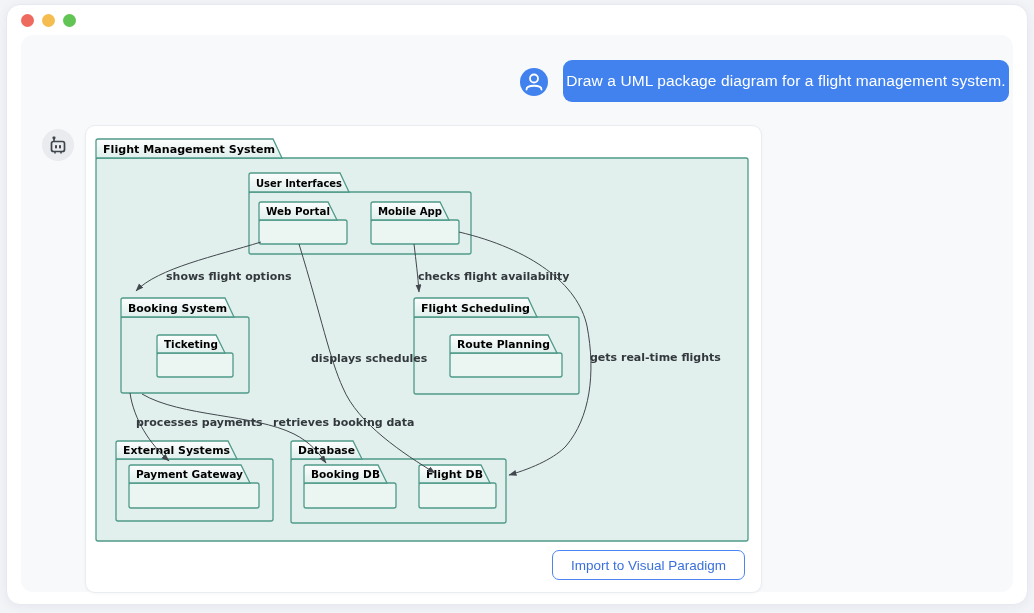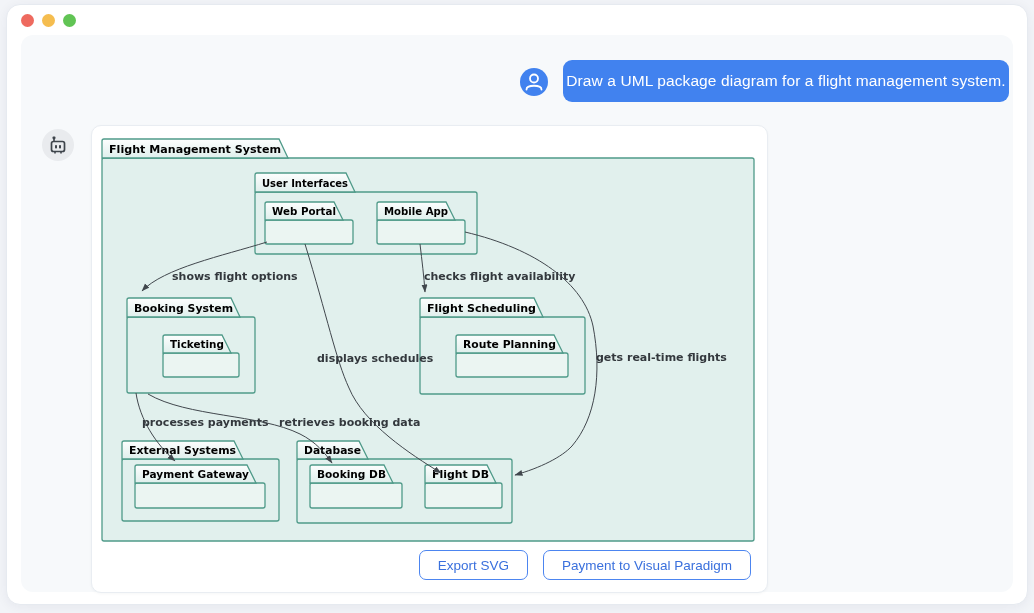--- a/index.html
+++ b/index.html
@@ -29,21 +29,21 @@
     background:#4182ef; border-radius:9px; color:#ffffff;
     font-size:15.5px; line-height:42px; text-align:center; letter-spacing:0.1px;
   }
 
   
   .bot-avatar {
     position:absolute; left:21px; top:94px; width:32px; height:32px; border-radius:50%;
     background:#e9ebee; display:flex; align-items:center; justify-content:center;
   }
   .card {
-    position:absolute; left:70px; top:90px; width:677px; height:468px;
+    position:absolute; left:64px; top:90px; width:677px; height:468px;
     background:#ffffff; border:1px solid #e9edf2; border-radius:10px;
     box-shadow:0 1px 3px rgba(30,40,60,0.04);
   }
   .card svg.diagram { position:absolute; left:0; top:0; }
 
   .actions {
     position:absolute; right:16px; bottom:12px; display:flex; gap:15px;
   }
   .btn {
     height:30px; padding:0 18px; background:#ffffff;
@@ -167,19 +167,18 @@
           <path d="M213,118 C235,190 244,234 257,262 C272,298 318,328 349,347" fill="none" stroke="#41474d" stroke-width="1" marker-end="url(#arr)"></path>
           <text x="225" y="236" font-size="11" font-family="&quot;DejaVu Sans&quot;, sans-serif" font-weight="bold" fill="#33383d">displays schedules</text>
           <path d="M373,106 C445,123 492,158 501,200 C510,247 504,292 480,320 C470,331 448,342 423,349" fill="none" stroke="#41474d" stroke-width="1" marker-end="url(#arr)"></path>
           <text x="504" y="235" font-size="11" font-family="&quot;DejaVu Sans&quot;, sans-serif" font-weight="bold" fill="#33383d">gets real-time flights</text>
           <path d="M44,267 C48,294 64,318 83,335" fill="none" stroke="#41474d" stroke-width="1" marker-end="url(#arr)"></path>
           <text x="50" y="300" font-size="11" font-family="&quot;DejaVu Sans&quot;, sans-serif" font-weight="bold" fill="#33383d">processes payments</text>
           <path d="M56,268 C95,291 168,288 208,308 C224,316 233,327 240,337" fill="none" stroke="#41474d" stroke-width="1" marker-end="url(#arr)"></path>
           <text x="187" y="300" font-size="11" font-family="&quot;DejaVu Sans&quot;, sans-serif" font-weight="bold" fill="#33383d">retrieves booking data</text>
         </svg>
       <div class="actions">
-        <button class="btn">Export SVG</button>
-        <button class="btn">Payment to Visual Paradigm</button>
+        <button class="btn">Import to Visual Paradigm</button>
       </div>
     </div>
 
   </div>
 </div>
 
 </body></html>

